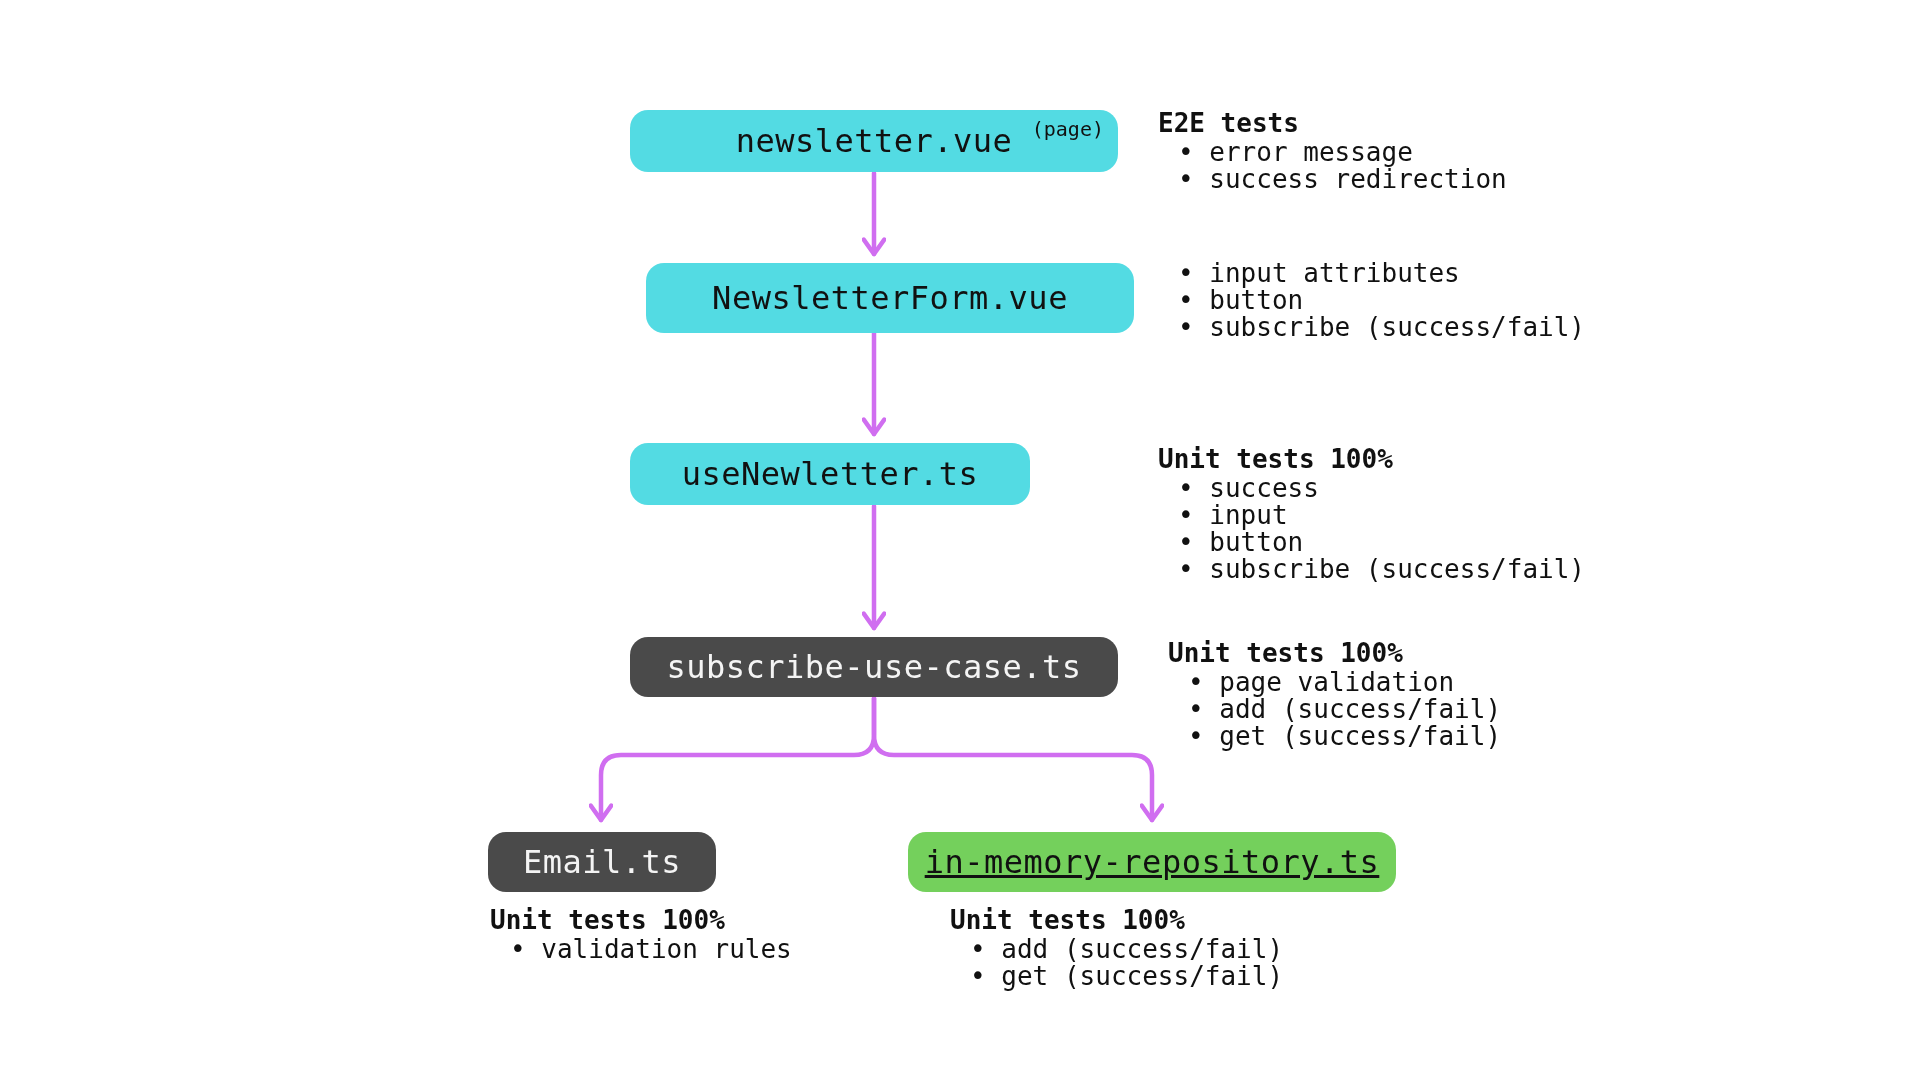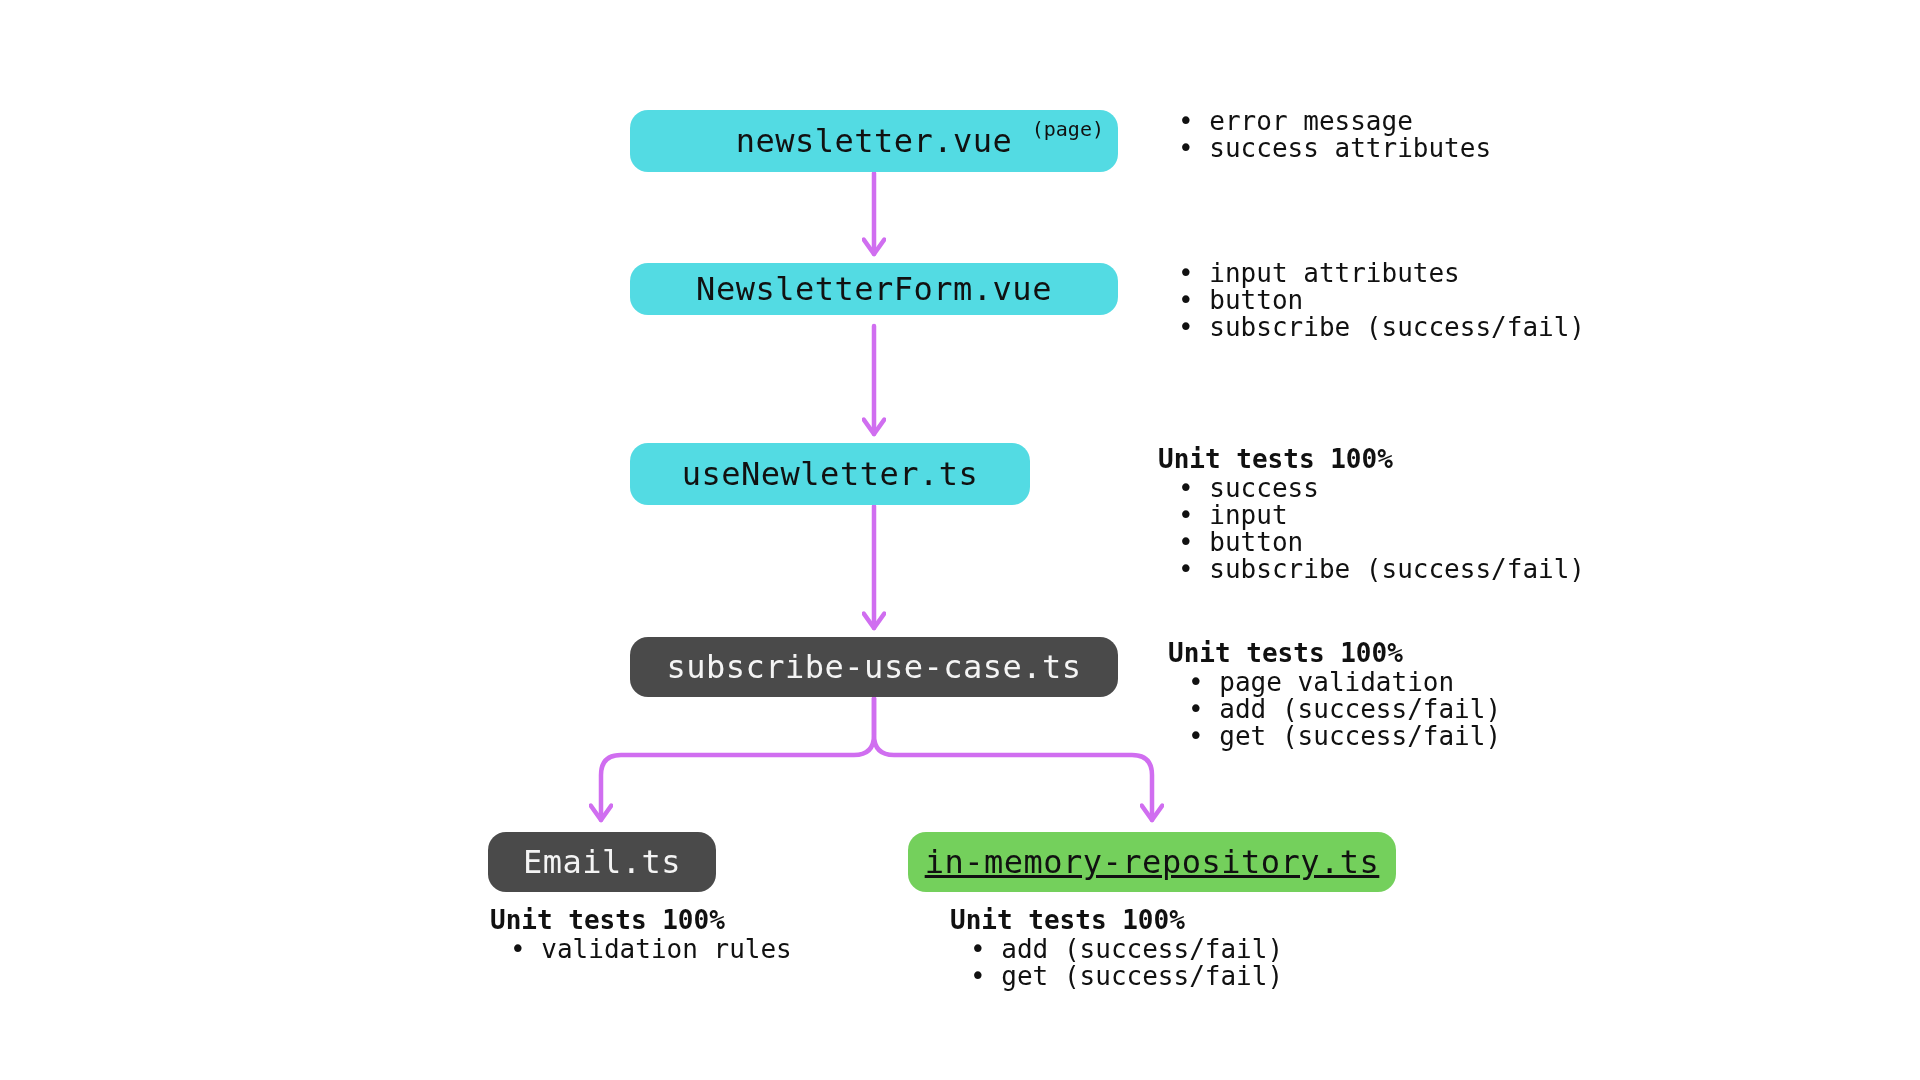--- a/index.html
+++ b/index.html
@@ -26,21 +26,21 @@
     display: flex; align-items: center; justify-content: center;
     font-size: 32px;
     letter-spacing: 0.5px;
     color: #111111;
   }
   .node.cyan  { background: var(--node-cyan, #53dbe3); }
   .node.dark  { background: var(--node-dark, #4a4a4a); color: #f4f4f4; }
   .node.green { background: var(--node-green, #74d05c); }
 
   #n1 { left: 630px; top: 110px; width: 488px; height: 62px; }
-  #n2 { left: 630px; top: 263px; width: 488px; height: 52px; text-align: center; }
+  #n2 { left: 646px; top: 263px; width: 488px; height: 70px; text-align: center; }
   #n3 { left: 630px; top: 443px; width: 400px; height: 62px; }
   #n4 { left: 630px; top: 637px; width: 488px; height: 60px; justify-content: center; }
   #n5 { left: 488px; top: 832px; width: 228px; height: 60px; }
   #n6 { left: 908px; top: 832px; width: 488px; height: 60px; text-decoration: underline; }
 
   .sup {
     position: absolute;
     top: 7px; right: 14px;
     font-size: 20px;
     letter-spacing: 0;
@@ -95,23 +95,24 @@
 
   <div class="node dark" id="n5">
     <span class="label">Email.ts</span>
   </div>
 
   <div class="node green" id="n6">
     <span class="label">in-memory-repository.ts</span>
   </div>
 
   <div class="annotation" id="a1">
+    <div class="ann-title">E2E tests</div>
     <ul>
       <li>error message</li>
-      <li>success attributes</li>
+      <li>success redirection</li>
     </ul>
   </div>
 
   <div class="annotation" id="a2">
     <ul>
       <li>input attributes</li>
       <li>button</li>
       <li>subscribe (success/fail)</li>
     </ul>
   </div>

